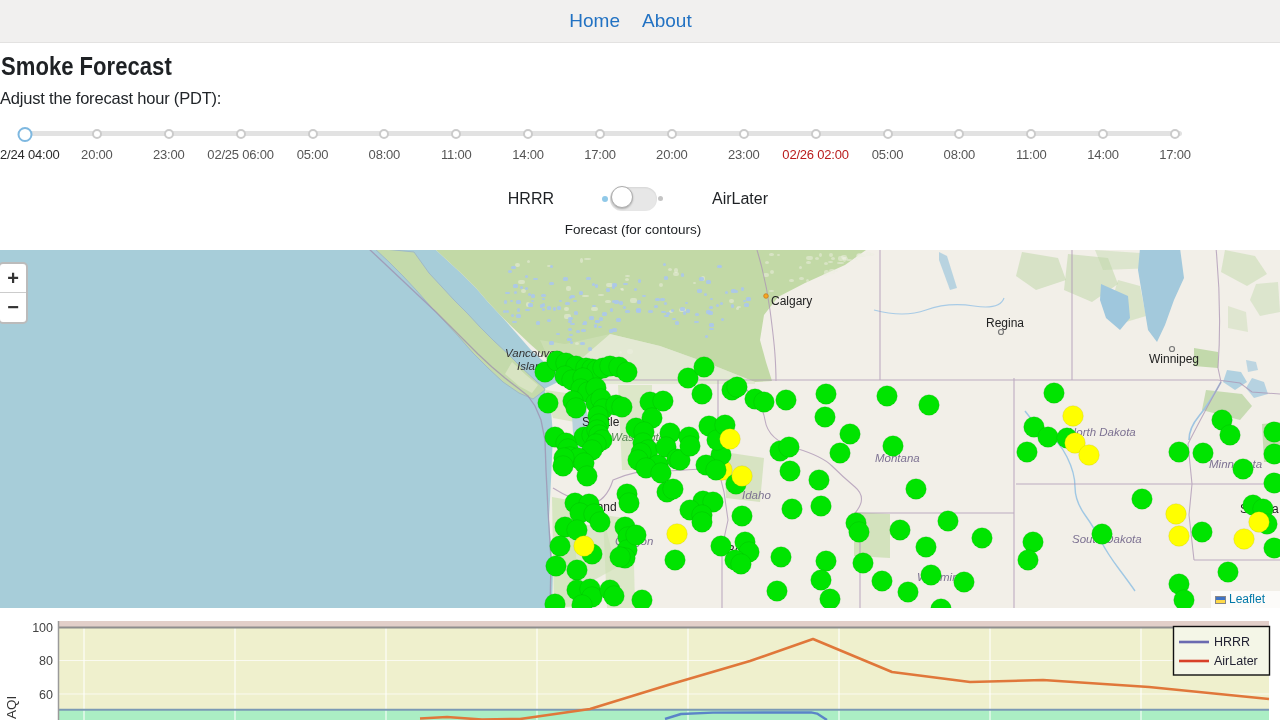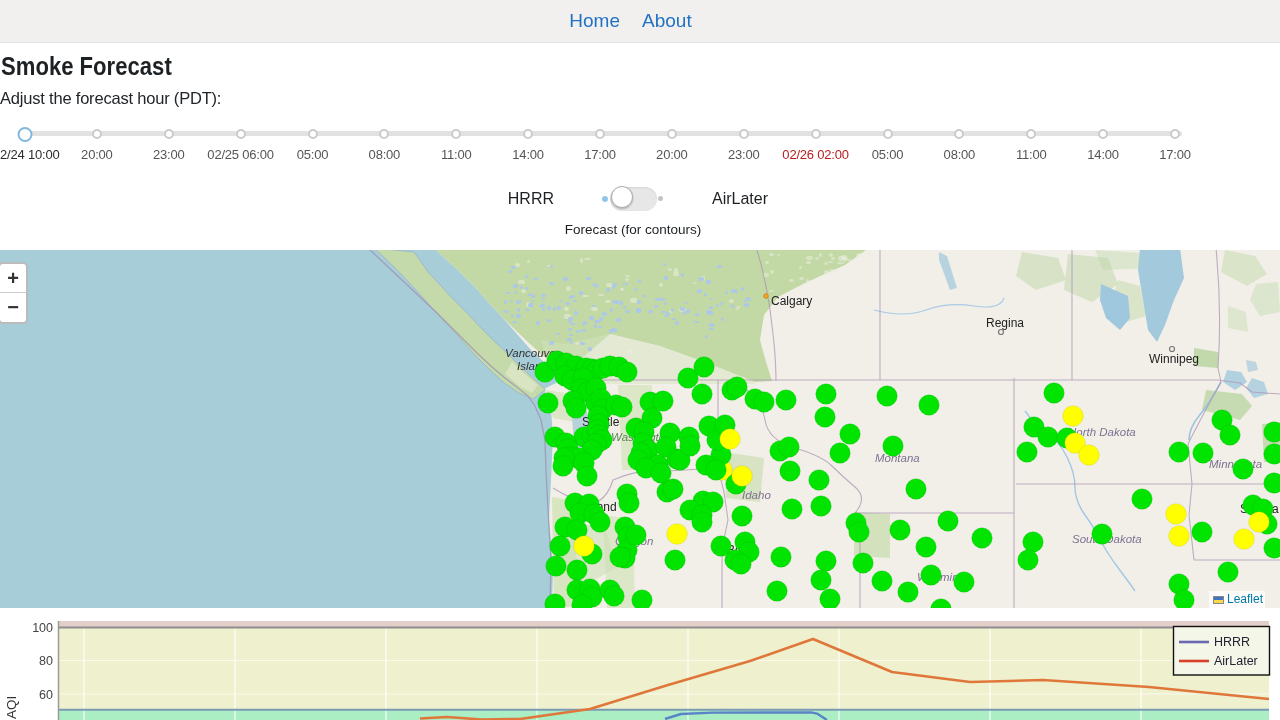--- a/index.html
+++ b/index.html
@@ -32,36 +32,36 @@
 .maxdot { position:absolute; left:658px; top:9px; width:5px; height:5px;
   border-radius:50%; background:#c4c4c4; }
 .caption { position:absolute; top:222px; left:0; width:1266px; text-align:center;
   font-size:13.5px; color:#1e2124; }
 .map { position:absolute; left:0; top:250px; width:1280px; height:358px; overflow:hidden; }
 .zoomctl { position:absolute; left:-2px; top:12px; width:30px; border:2px solid rgba(60,60,60,.35);
   border-radius:5px; background:#fff; z-index:5; }
 .zoomctl div { width:100%; height:29px; line-height:28px; text-align:center;
   font-size:20px; font-weight:700; color:#333; }
 .zoomctl div:first-child { border-bottom:1px solid #ccc; }
-.attrib { position:absolute; right:15px; bottom:0; background:rgba(255,255,255,.75);
-  font-size:12px; color:#0078a8; padding:1px 2px 2px 4px; z-index:5; white-space:nowrap; }
+.attrib { position:absolute; right:0; bottom:0; background:rgba(255,255,255,.75);
+  font-size:12px; color:#0078a8; padding:1px 15px 2px 4px; z-index:5; white-space:nowrap; }
 .flag { display:inline-block; width:11px; height:8px; vertical-align:-1px;
   background:linear-gradient(#4073c4 50%,#ffd948 50%); border:.5px solid #888; }
 .chart { position:absolute; left:0; top:609px; width:1280px; height:85px; }
 </style></head>
 <body>
 <div class="nav">
     <a href="#">Home</a>
     <a href="#">About</a>
   </div>
 <div><h1>Smoke Forecast</h1></div>
 <div class="sub">Adjust the forecast hour (PDT):</div>
 <div class="sliderwrap"></div>
 <div class="track"></div>
-<div class="tlab" style="left:0.0px;color:#2b2b2b;transform:none;">2/24 10:00</div>
+<div class="tlab" style="left:0.0px;color:#2b2b2b;transform:none;">2/24 04:00</div>
 <div class="tick" style="left:96.9px"></div>
 <div class="tlab" style="left:96.9px;color:#555;">20:00</div>
 <div class="tick" style="left:168.8px"></div>
 <div class="tlab" style="left:168.8px;color:#555;">23:00</div>
 <div class="tick" style="left:240.6px"></div>
 <div class="tlab" style="left:240.6px;color:#555;">02/25 06:00</div>
 <div class="tick" style="left:312.5px"></div>
 <div class="tlab" style="left:312.5px;color:#555;">05:00</div>
 <div class="tick" style="left:384.4px"></div>
 <div class="tlab" style="left:384.4px;color:#555;">08:00</div>

